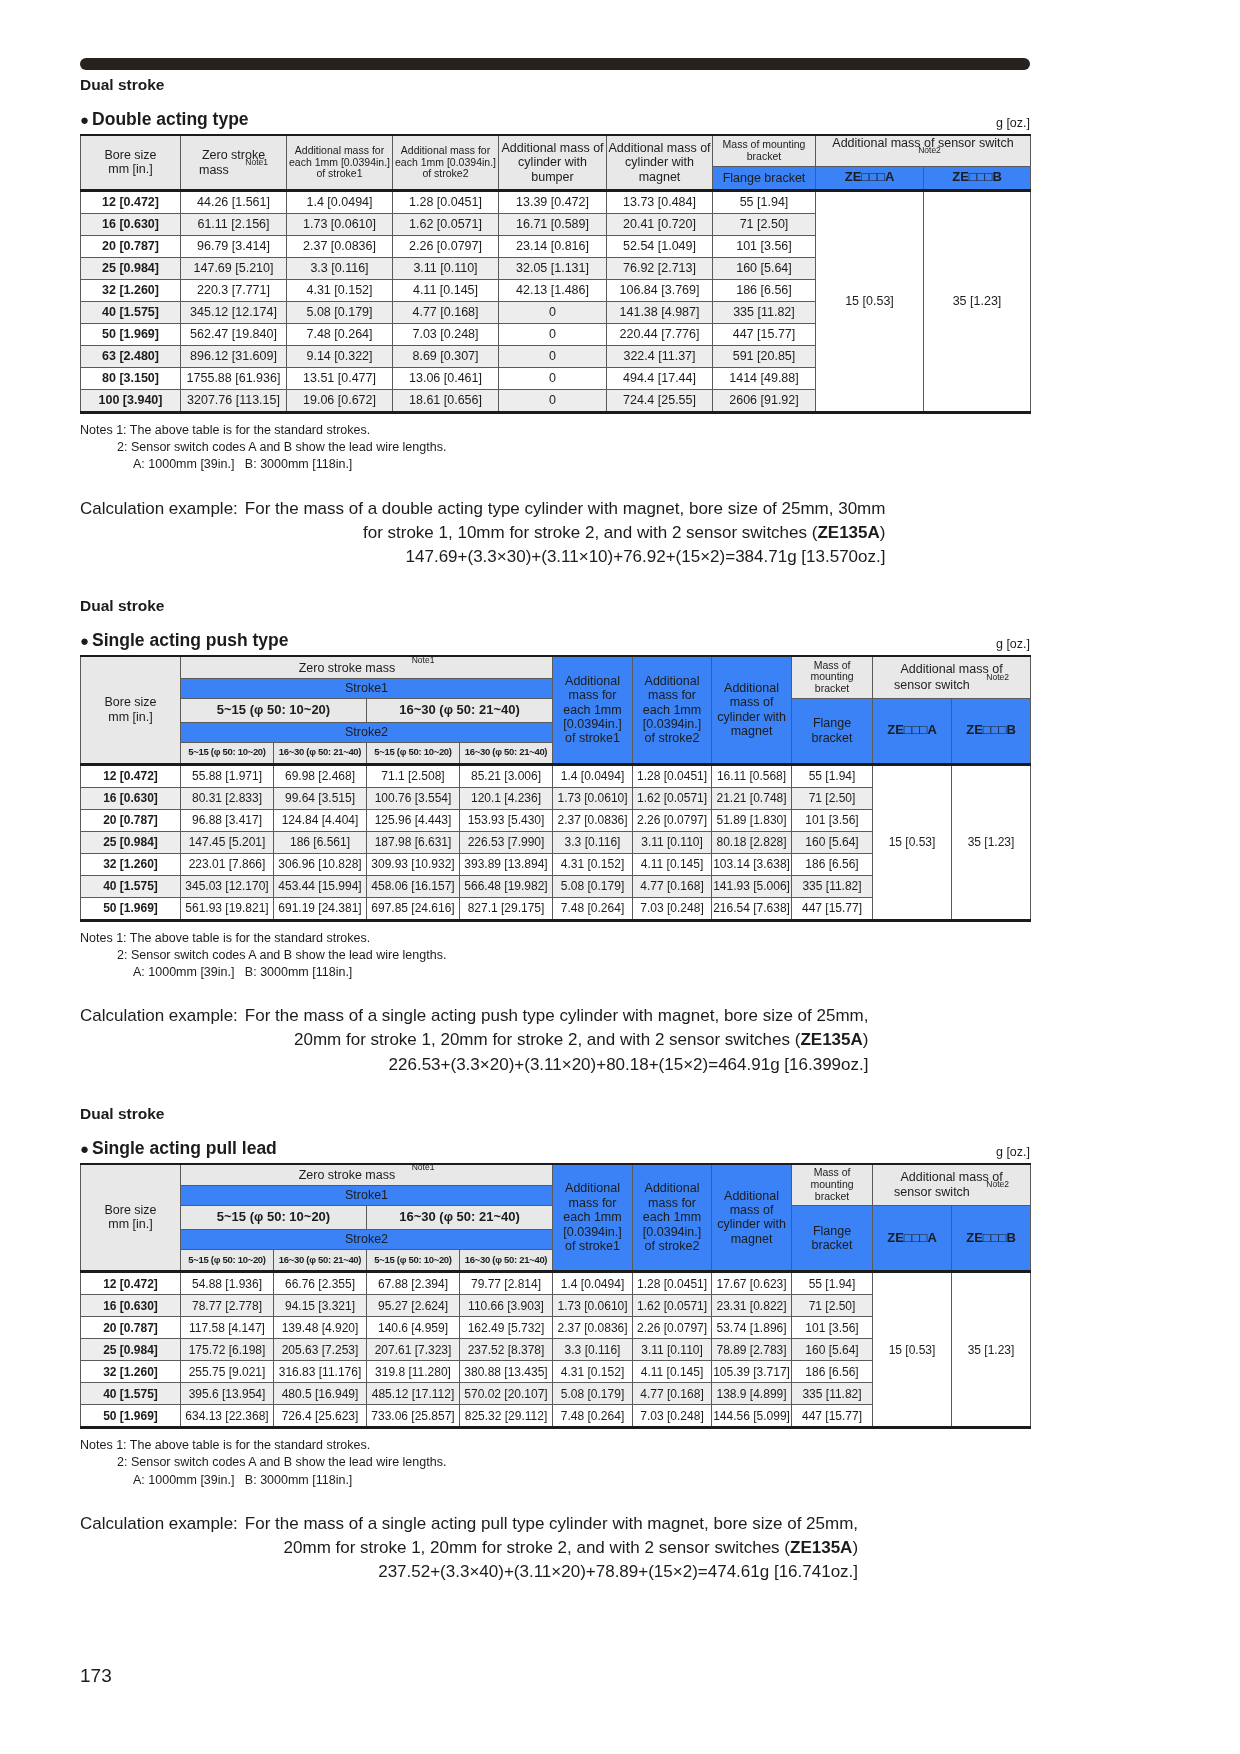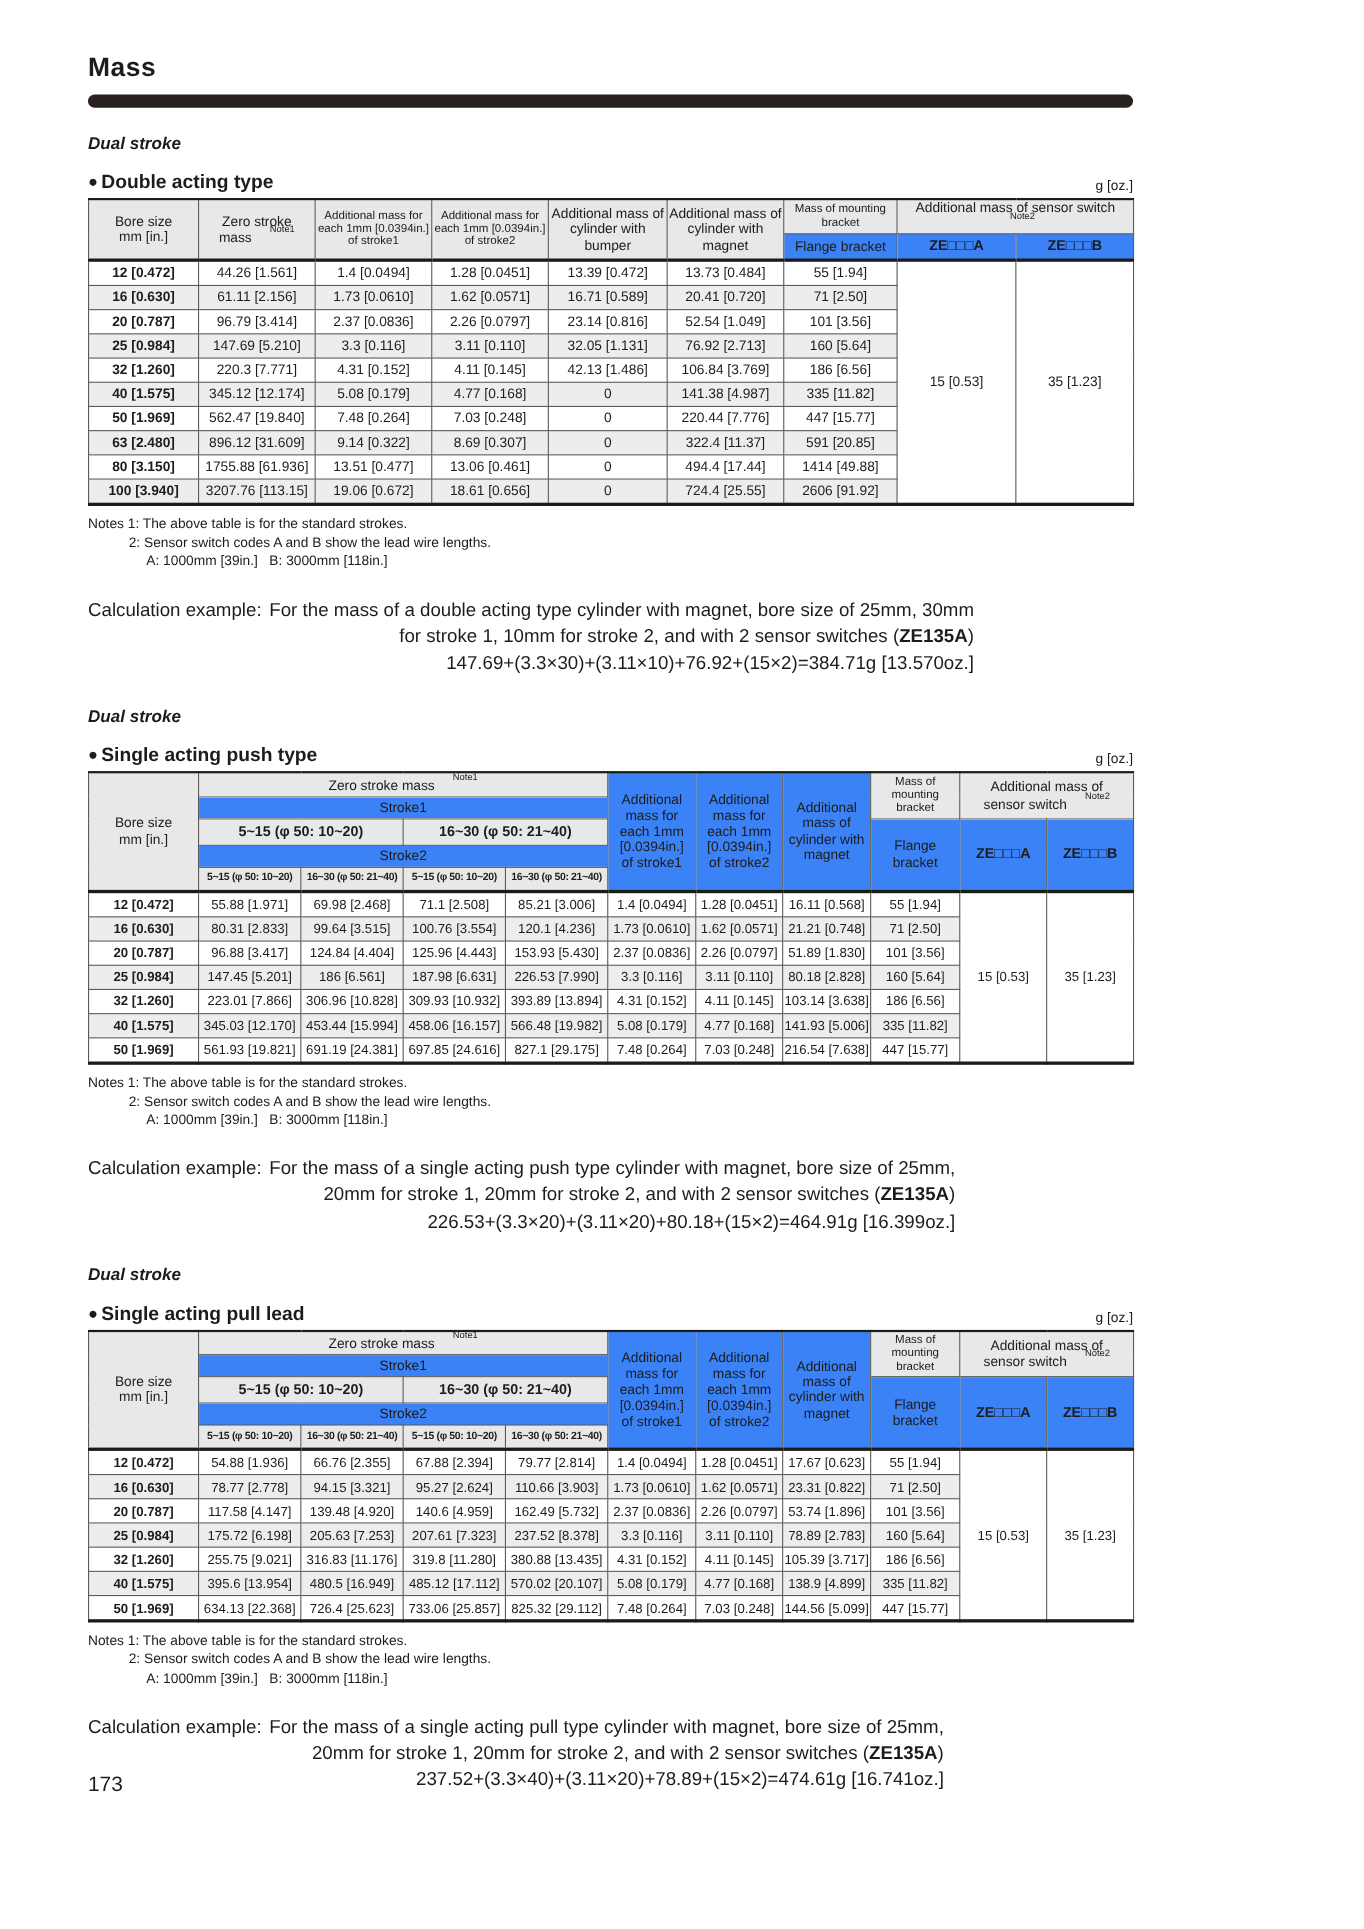--- a/index.html
+++ b/index.html
@@ -3,21 +3,21 @@
 <meta charset="utf-8">
 <style>
   html,body{margin:0;padding:0;}
   body{
     width:1240px;height:1754px;background:#ffffff;position:relative;
     font-family:"Liberation Sans", sans-serif;color:#1c1c1c;overflow:hidden;
   }
   .content{margin-left:80px;width:950px;padding-top:48px;}
   .page-title{font-size:24px;font-weight:bold;letter-spacing:.5px;}
   .title-bar{height:12px;background:#282120;border-radius:7px;margin-top:10px;}
-  .dual-label{font-size:15.5px;font-weight:bold;margin-top:24px;font-style:italic;}
+  .dual-label{font-size:15.5px;font-weight:bold;margin-top:6px;}
   .heading-row{display:flex;justify-content:space-between;align-items:flex-end;margin-top:15px;margin-bottom:4px;}
   .tbl-heading{font-size:17.5px;font-weight:bold;display:flex;align-items:center;}
   .bullet{font-size:15px;margin-right:3px;line-height:1;}
   .unit{font-size:12.5px;}
 
   table{width:100%;table-layout:fixed;border-collapse:collapse;
         border:1.5px solid #1b1b1b;border-top-width:2.5px;border-bottom-width:3px;}
   th,td{border:1px solid #5a5a5a;text-align:center;vertical-align:middle;padding:0 1px;overflow:hidden;}
   thead th{background:#e8e8e8;font-weight:normal;font-size:12.5px;line-height:1.15;}
   thead th.hw{background:#3b82f6;}
@@ -42,28 +42,27 @@
   .t2 thead tr.r5{height:22px;}
   .t2 tbody td{font-size:12px;}
 
   .notes{font-size:12.5px;line-height:1.38;margin-top:8px;}
   .notes .i2{margin-left:37px;}
   .notes .i3{margin-left:53px;white-space:pre-wrap;}
   .example{display:flex;font-size:17px;line-height:1.42;margin-top:23px;text-align:right;}
   .example .label{white-space:nowrap;margin-right:7px;}
   .example .b{font-weight:bold;}
   .section{margin-bottom:6px;}
-  .page-number{position:absolute;left:80px;top:1612px;font-size:19px;}
+  .page-number{position:absolute;left:80px;top:1665px;font-size:19px;}
 </style>
 </head>
 <body>
 
 <div class="content">
 
-  <div class="page-title">Mass</div>
   <div class="title-bar"></div>
 
   <div class="section">
     <div class="dual-label">Dual stroke</div>
     <div class="heading-row">
       <div class="tbl-heading">
         <span class="bullet">●</span>
         <span>Double acting type</span>
       </div>
       <div class="unit">g [oz.]</div>

